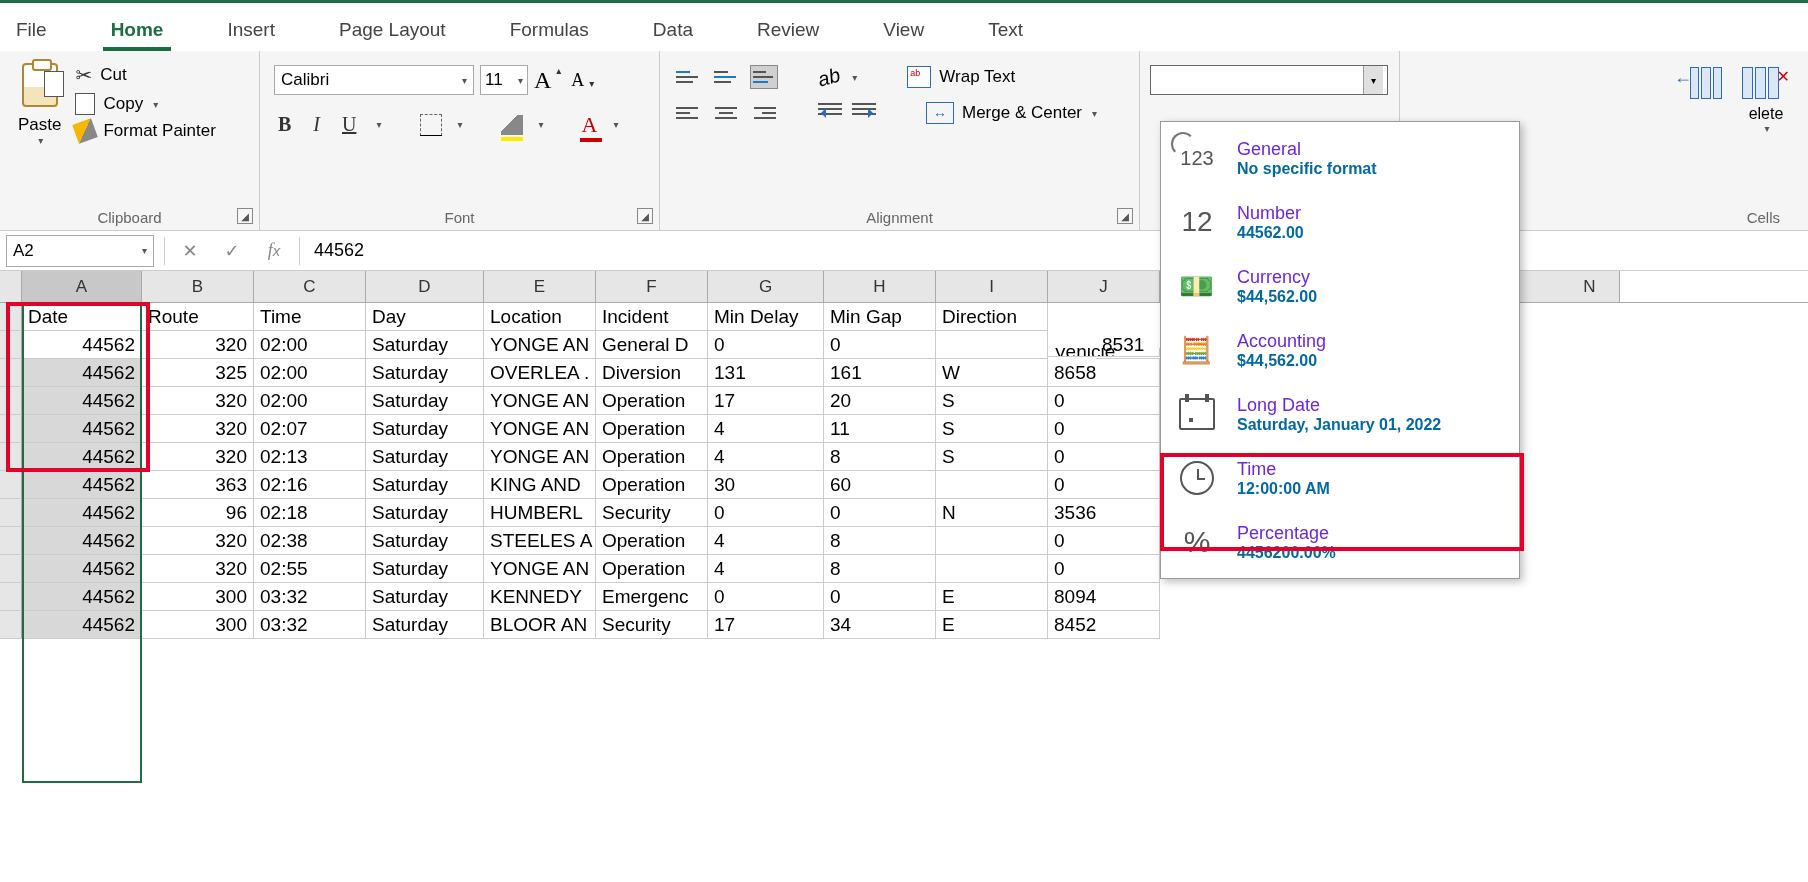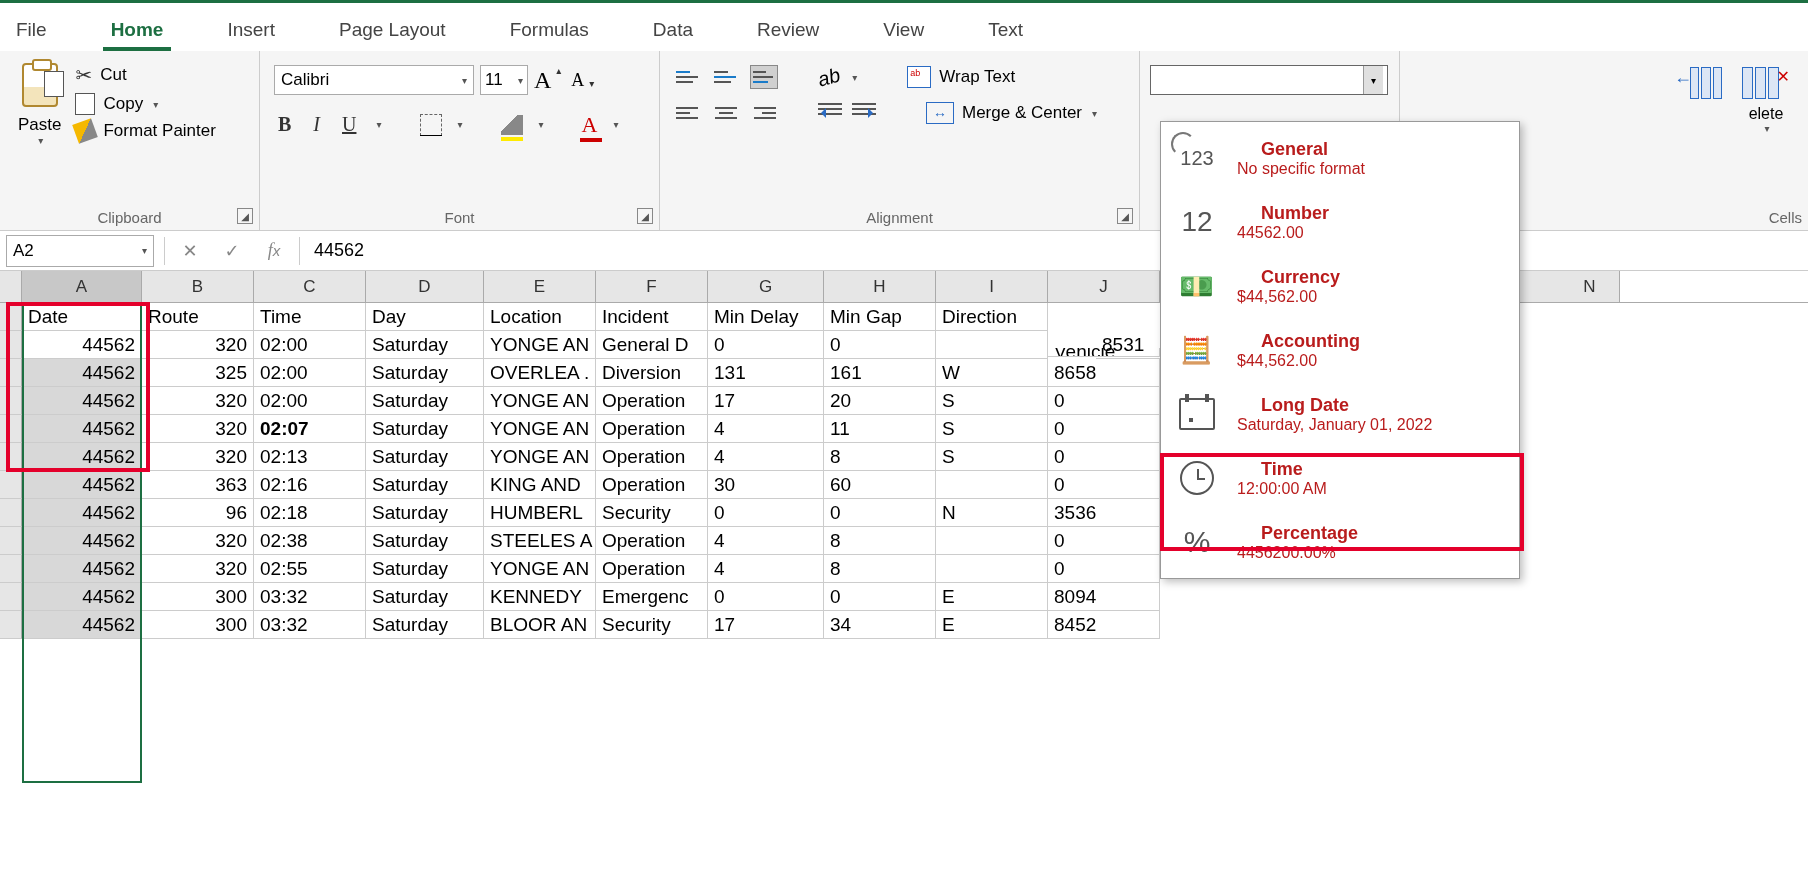--- a/index.html
+++ b/index.html
@@ -103,22 +103,22 @@
 
 
 .col-selection-border { position:absolute; border:2px solid #1d6f42; pointer-events:none; }
 
 
 .format-dropdown { position:absolute; top:118px; left:1160px; width:360px; background:#fff; border:1px solid #999; box-shadow:3px 3px 8px rgba(0,0,0,0.25); z-index:100; padding:4px 0;}
 .format-item { display:flex; align-items:center; padding:10px 14px; gap:18px;}
 .format-item.highlighted { background:#c8c8c8;}
 .format-icon { width:44px; height:44px; display:flex; align-items:center; justify-content:center; font-size:24px; color:#555;}
 .format-text { display:flex; flex-direction:column;}
-.format-title { font-size:18px; font-weight:700; color:#b91c1c;margin-left:24px;}
-.format-sub { font-size:16px; color:#b91c1c;}
+.format-title { font-size:18px; font-weight:400; color:#6d28d9;}
+.format-sub { font-size:16px; color:#0369a1;font-weight:bold;}
 .icon-general::before { content:'123'; }
 .icon-number::before { content:'12'; font-size:28px;}
 .icon-currency { position:relative;}
 .icon-currency::before { content:'💵'; font-size:28px;}
 .icon-acct::before { content:'🧮'; font-size:26px;}
 .icon-date { width:36px; height:32px; border:2px solid #555; position:relative; border-radius:2px;}
 .icon-date::before{content:''; position:absolute; top:-6px; left:4px; width:4px; height:8px; background:#555;}
 .icon-date::after{content:''; position:absolute; top:-6px; right:4px; width:4px; height:8px; background:#555;}
 .icon-date .dot{position:absolute; width:4px; height:4px; background:#555; bottom:6px; left:8px;}
 .icon-time { width:34px; height:34px; border:2px solid #555; border-radius:50%; position:relative;}
@@ -290,21 +290,21 @@
       <div class="cells-btn">
         <div class="insert-cells-icon del">
             <div></div>
             <div></div>
             <div></div>
           </div>
         <span style="margin-top:6px;">elete</span>
         <span class="caret">▾</span>
       </div>
     </div>
-    <div class="group-label" style="left:auto;right:6px;text-align:right;">Cells</div>
+    <div class="group-label" style="left:auto;right:28px;text-align:right;">Cells</div>
   </div>
 </div>
 
 <div class="formula-bar">
   <div class="namebox">
       <span>A2</span>
       <span class="caret">▾</span>
     </div>
   <div class="fb-divider"></div>
   <div class="fb-btn">✕</div>
@@ -380,21 +380,21 @@
         <div class="cell" style="width: 112px;">Operation</div>
         <div class="cell" style="width: 116px;">17</div>
         <div class="cell" style="width: 112px;">20</div>
         <div class="cell" style="width: 112px;">S</div>
         <div class="cell" style="width: 112px;">0</div>
       </div>
       <div class="grid-row">
         <div class="row-header"></div>
         <div class="cell selected-col right" style="width: 120px;">44562</div>
         <div class="cell right" style="width: 112px;">320</div>
-        <div class="cell" style="width: 112px; font-weight: bold;">02:07</div>
+        <div class="cell" style="width: 112px;">02:07</div>
         <div class="cell" style="width: 118px;">Saturday</div>
         <div class="cell" style="width: 112px;">YONGE AN</div>
         <div class="cell" style="width: 112px;">Operation</div>
         <div class="cell" style="width: 116px;">4</div>
         <div class="cell" style="width: 112px;">11</div>
         <div class="cell" style="width: 112px;">S</div>
         <div class="cell" style="width: 112px;">0</div>
       </div>
       <div class="grid-row">
         <div class="row-header"></div>

